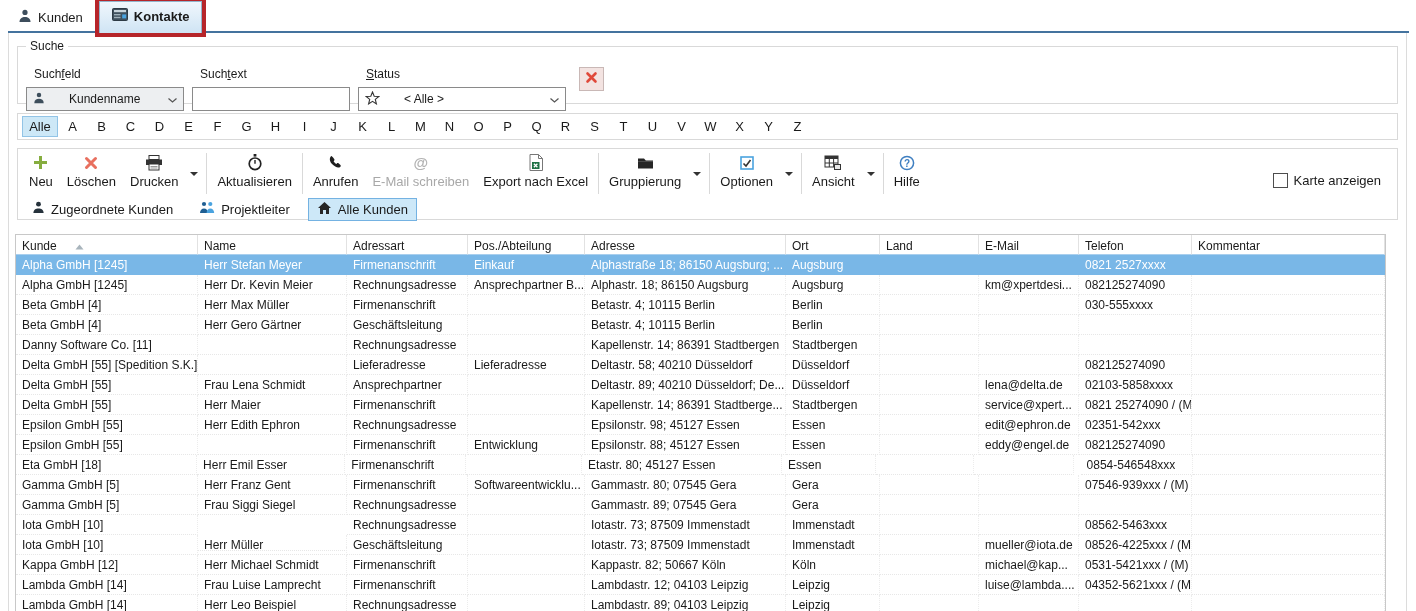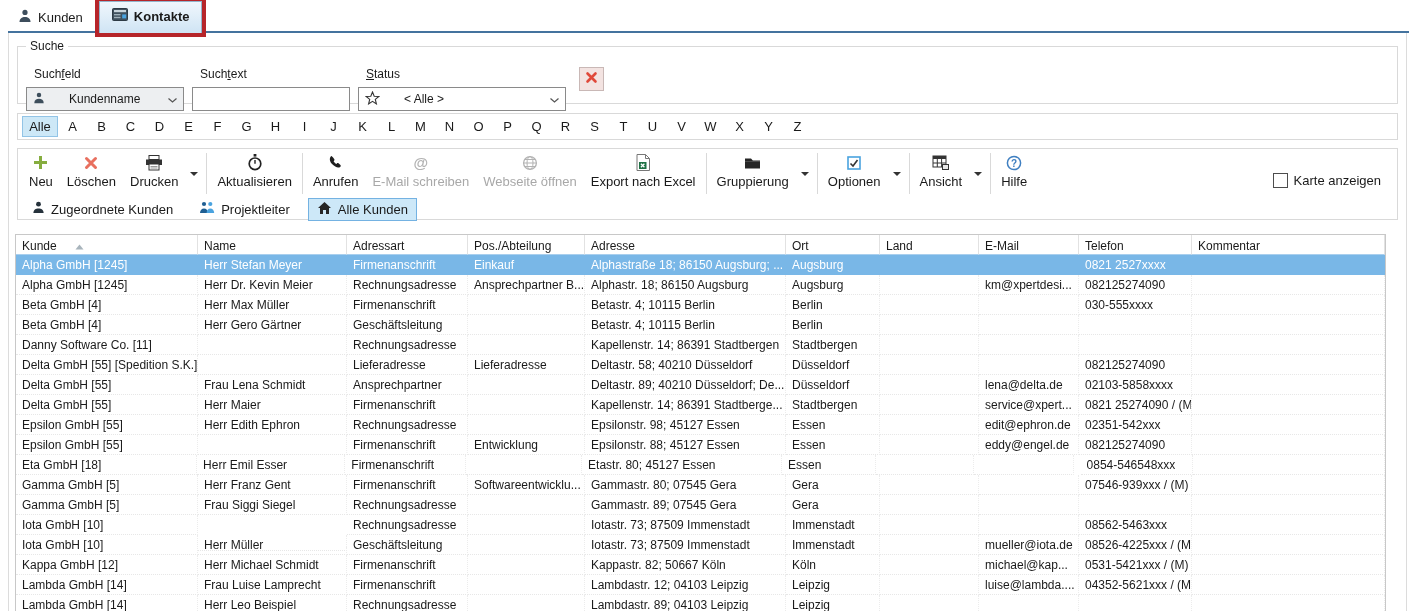--- a/index.html
+++ b/index.html
@@ -220,32 +220,20 @@
             <svg width="15" height="15" viewBox="0 0 16 16">
               <path d="M3.2 1.2 C1.2 3.2 1.6 6.8 4.6 9.9 C7.6 13 11.2 14.4 13.2 12.4 C13.9 11.7 13.7 10.9 13 10.3 L11.2 8.9 C10.6 8.4 9.9 8.5 9.4 9 L8.9 9.5 C7.8 9 6.5 7.7 6 6.6 L6.5 6.1 C7 5.6 7.1 4.9 6.6 4.3 L5.2 2.5 C4.6 1.8 3.8 0.6 3.2 1.2 Z" fill="#1f1f1f"></path>
             </svg>
           </span>
         <span>Anrufen</span>
       </div>
       <div class="tbtn disabled">
         <span class="ticon" style="font-size:15px;font-weight:bold;color:#b3b3b3;">@</span>
         <span>E-Mail schreiben</span>
       </div>
-      <div class="tbtn disabled">
-        <span class="ticon">
-            <svg width="16" height="16">
-              <circle cx="8" cy="8" r="6.4" fill="none" stroke="#b3b3b3" stroke-width="1.3"></circle>
-              <ellipse cx="8" cy="8" rx="3" ry="6.4" fill="none" stroke="#b3b3b3"></ellipse>
-              <line x1="1.8" y1="8" x2="14.2" y2="8" stroke="#b3b3b3"></line>
-              <line x1="2.8" y1="4.5" x2="13.2" y2="4.5" stroke="#b3b3b3"></line>
-              <line x1="2.8" y1="11.5" x2="13.2" y2="11.5" stroke="#b3b3b3"></line>
-            </svg>
-          </span>
-        <span>Webseite öffnen</span>
-      </div>
       <div class="tbtn">
         <span class="ticon">
             <svg width="14" height="17" viewBox="0 0 14 17">
               <path d="M1 0.5 H9.5 L13.5 4.5 V16.5 H1 Z" fill="#fff" stroke="#777"></path>
               <path d="M9.5 0.5 V4.5 H13.5" fill="none" stroke="#777"></path>
               <rect x="3" y="8" width="7.5" height="7" fill="#1f7145"></rect>
               <path d="M4.9 9.8 L8.4 13.2 M8.4 9.8 L4.9 13.2" stroke="#fff" stroke-width="1.3"></path>
             </svg>
           </span>
         <span>Export nach Excel</span>

